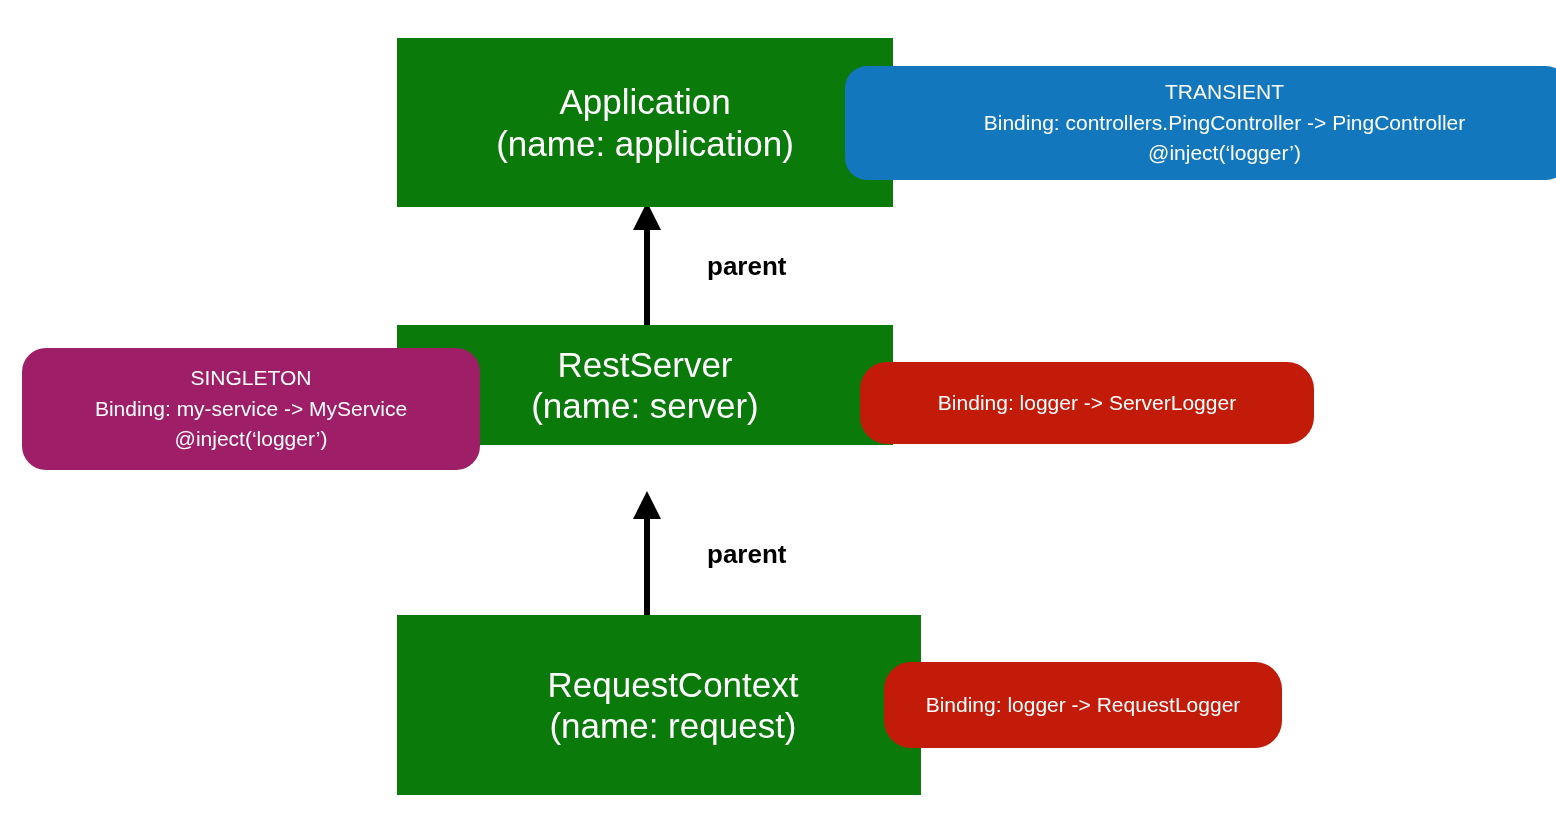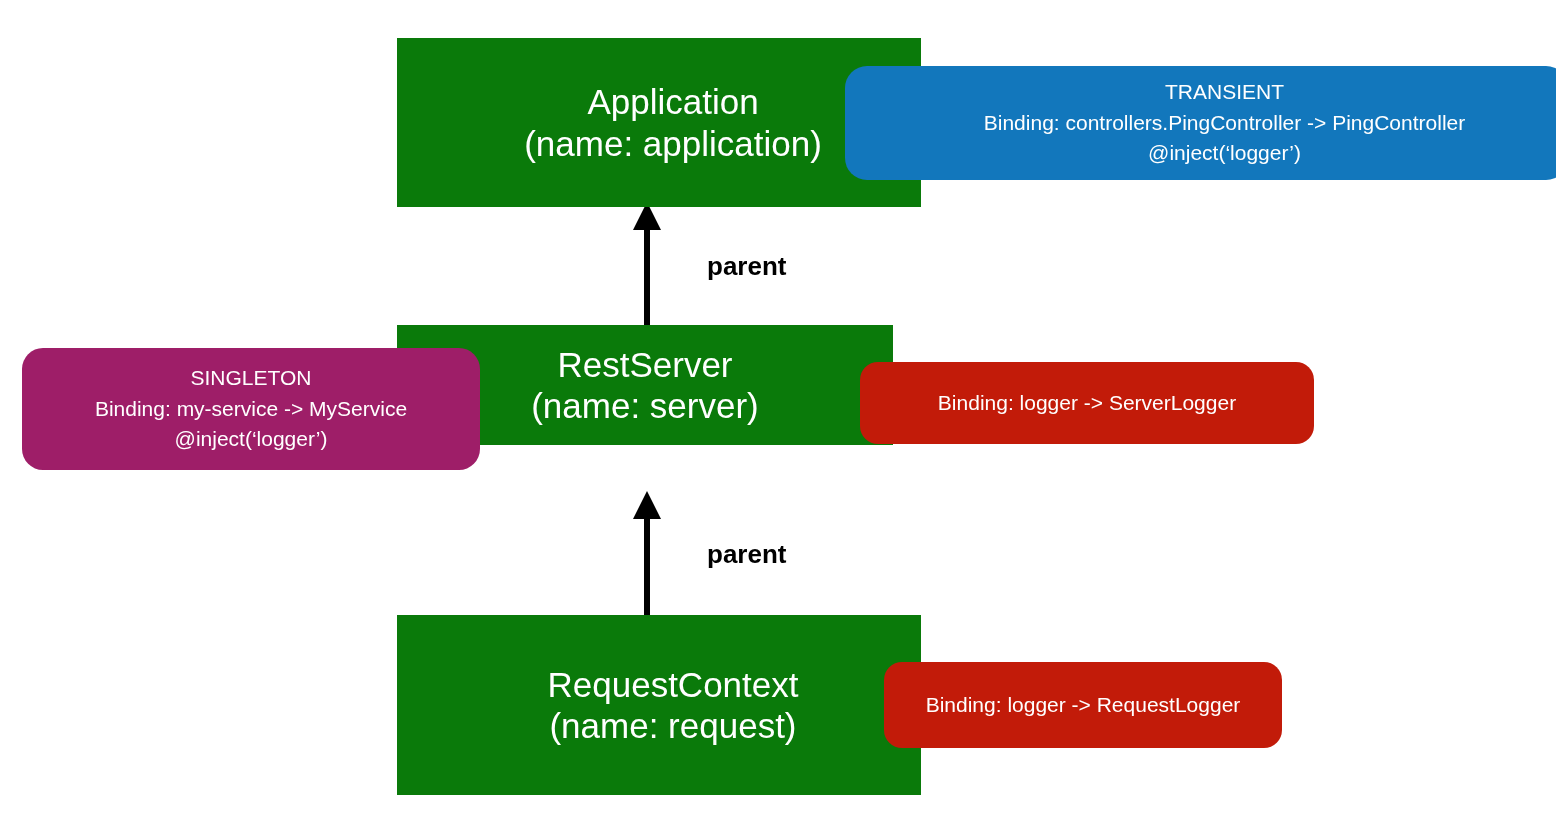--- a/index.html
+++ b/index.html
@@ -50,21 +50,21 @@
     padding-left:36px;
   }
   .callout.singleton{
     background:#9e1e68;
     border-radius:24px;
     font-size:21px;
     line-height:1.45;
   }
   .callout.red{
     background:#c21b09;
-    border-radius:18px;
+    border-radius:27px;
     font-size:21px;
     line-height:1.45;
   }
 
   
   .arrow{position:absolute;z-index:1;}
   .arrow svg{display:block;}
   .edge-label{
     position:absolute;
     color:#000000;
@@ -89,42 +89,42 @@
   <div class="edge-label" style="left:659px;top:251px;">parent</div>
 
   <div class="arrow" style="left:628px;top:489px;width:38px;height:130px;">
     <svg width="38" height="130" viewBox="0 0 38 130" aria-hidden="true">
       <line x1="19" y1="130" x2="19" y2="22" stroke="#000000" stroke-width="6"></line>
       <polygon points="19,2 5,30 33,30" fill="#000000"></polygon>
     </svg>
   </div>
   <div class="edge-label" style="left:659px;top:539px;">parent</div>
 
-  <div class="ctx-box" style="left:397px;top:38px;width:496px;height:169px;padding-left:28px;">
+  <div class="ctx-box" style="left:397px;top:38px;width:496px;height:169px;">
     <span class="ctx-line">Application</span>
     <span class="ctx-line">(name: application)</span>
   </div>
 
   <div class="ctx-box" style="left:397px;top:325px;width:496px;height:120px;">
     <span class="ctx-line">RestServer</span>
     <span class="ctx-line">(name: server)</span>
   </div>
 
   <div class="ctx-box" style="left:397px;top:615px;width:496px;height:180px;padding-left:28px;">
     <span class="ctx-line">RequestContext</span>
     <span class="ctx-line">(name: request)</span>
   </div>
 
   <div class="callout transient" style="left:845px;top:66px;width:687px;height:114px;">
     <span class="cl-line">TRANSIENT</span>
     <span class="cl-line">Binding: controllers.PingController -&gt; PingController</span>
     <span class="cl-line">@inject(‘logger’)</span>
   </div>
 
-  <div class="callout singleton" style="left:22px;top:348px;width:458px;height:122px;border-radius:21px;">
+  <div class="callout singleton" style="left:22px;top:348px;width:458px;height:122px;">
     <span class="cl-line">SINGLETON</span>
     <span class="cl-line">Binding: my-service -&gt; MyService</span>
     <span class="cl-line">@inject(‘logger’)</span>
   </div>
 
   <div class="callout red" style="left:860px;top:362px;width:454px;height:82px;">
     <span class="cl-line">Binding: logger -&gt; ServerLogger</span>
   </div>
 
   <div class="callout red" style="left:884px;top:662px;width:398px;height:86px;">

